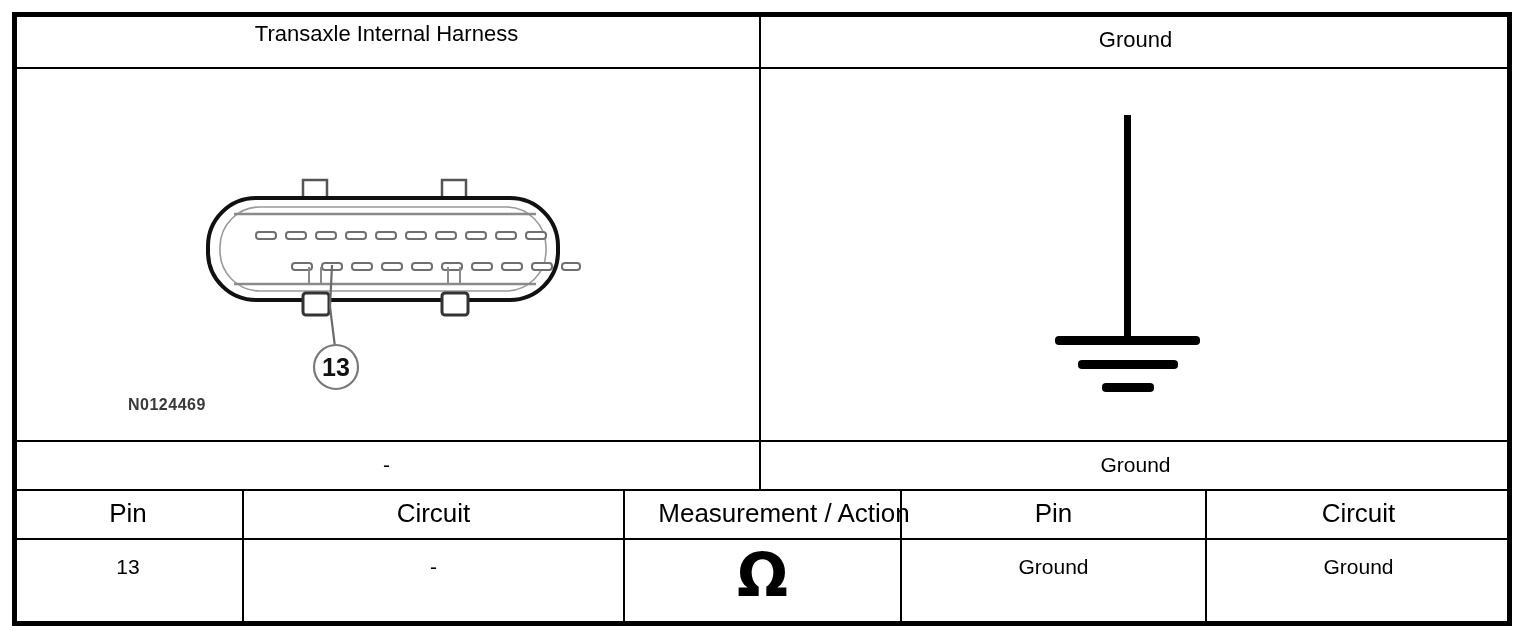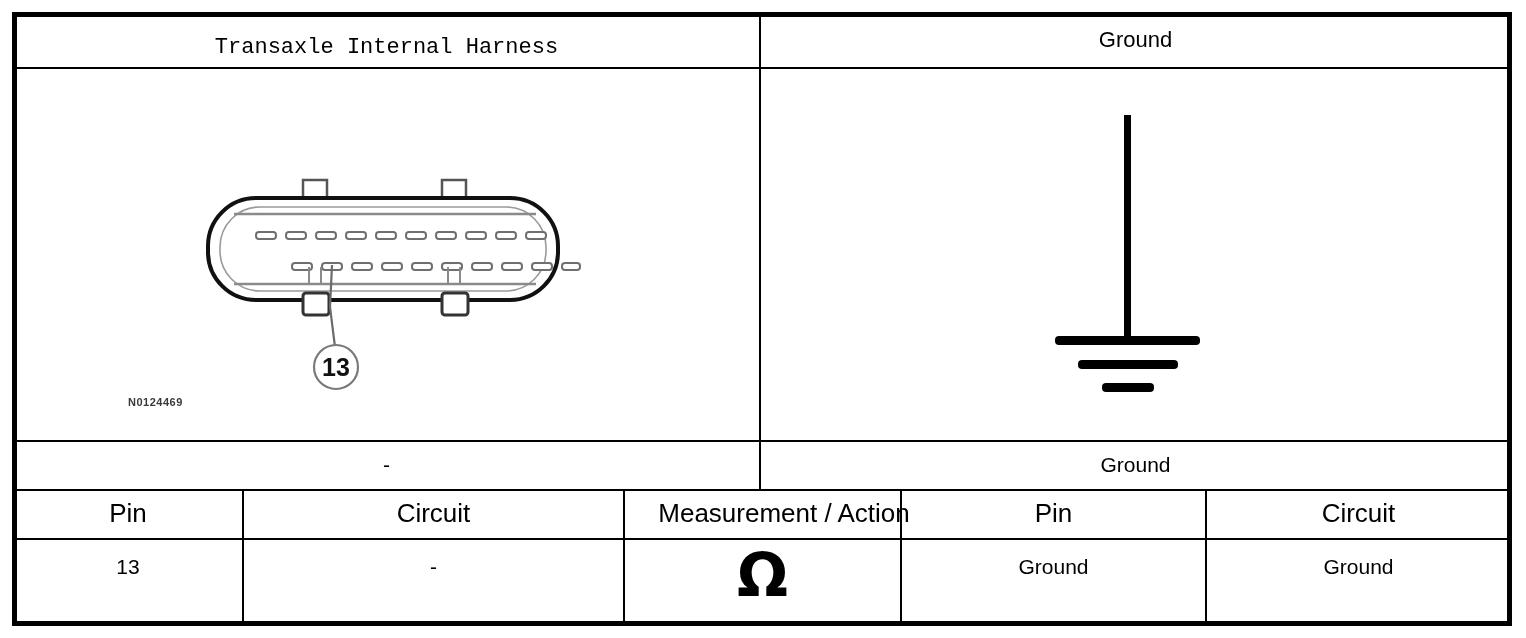--- a/index.html
+++ b/index.html
@@ -70,21 +70,21 @@
     position: absolute;
     left: 190px;
     top: 155px;
     width: 400px;
     height: 270px;
   }
   .partno {
     position: absolute;
     left: 128px;
     top: 396px;
-    font-size: 11px;
+    font-size: 16px;
     font-weight: bold;
     letter-spacing: 0.5px;
     color: #3a3a3a;
     font-family: "Liberation Sans", sans-serif;
   }
 
   
   .ground-art {
     position: absolute;
     left: 1020px;
@@ -108,21 +108,21 @@
 
   <div class="hrule" style="left:14px; top:538px; width:1496px;"></div>
 
   <div class="vrule" style="left:759px; top:14px; height:475px;"></div>
 
   <div class="vrule" style="left:242px; top:489px; height:135px;"></div>
   <div class="vrule" style="left:623px; top:489px; height:135px;"></div>
   <div class="vrule" style="left:900px; top:489px; height:135px;"></div>
   <div class="vrule" style="left:1205px; top:489px; height:135px;"></div>
 
-  <div class="cell header-title" style="left:14px; top:22px; width:745px; height:53px;font-family:Liberation Mono, monospace;">
+  <div class="cell header-title" style="left:14px; top:8px; width:745px; height:53px;">
     <span>Transaxle Internal Harness</span>
   </div>
   <div class="cell header-title" style="left:761px; top:14px; width:749px; height:53px;">
     <span>Ground</span>
   </div>
 
   <div class="connector-art">
     <svg width="400" height="270" viewBox="0 0 400 270" xmlns="http://www.w3.org/2000/svg">
       <g fill="none" stroke="#8a8a8a" stroke-width="2">
 

